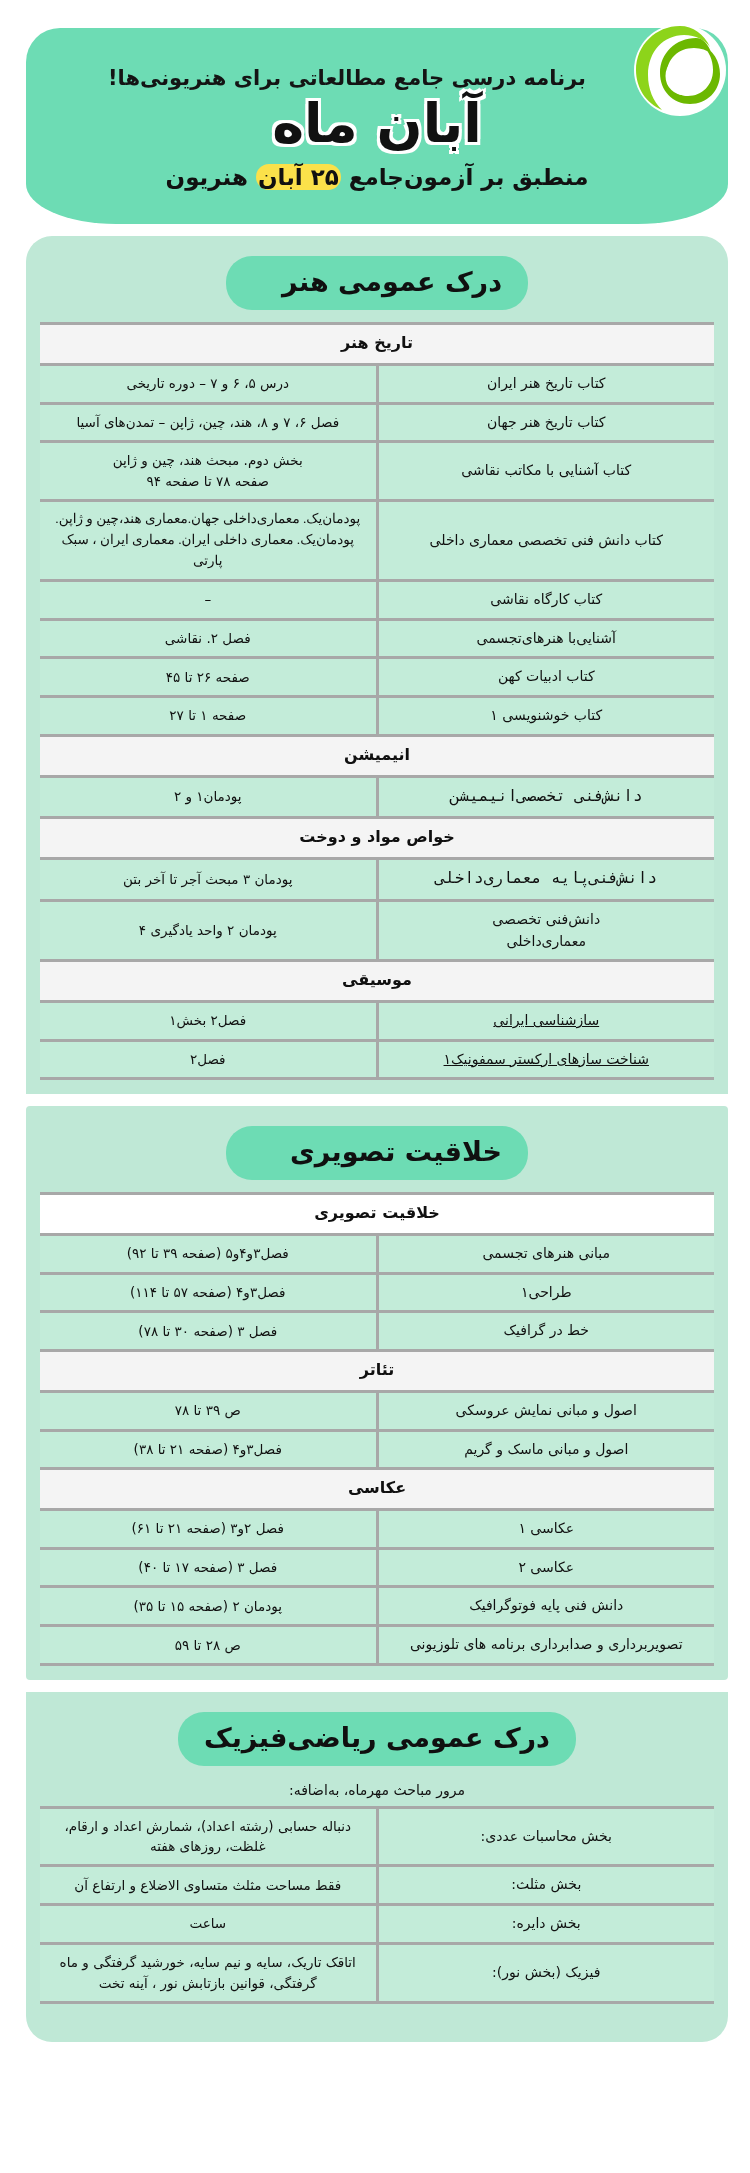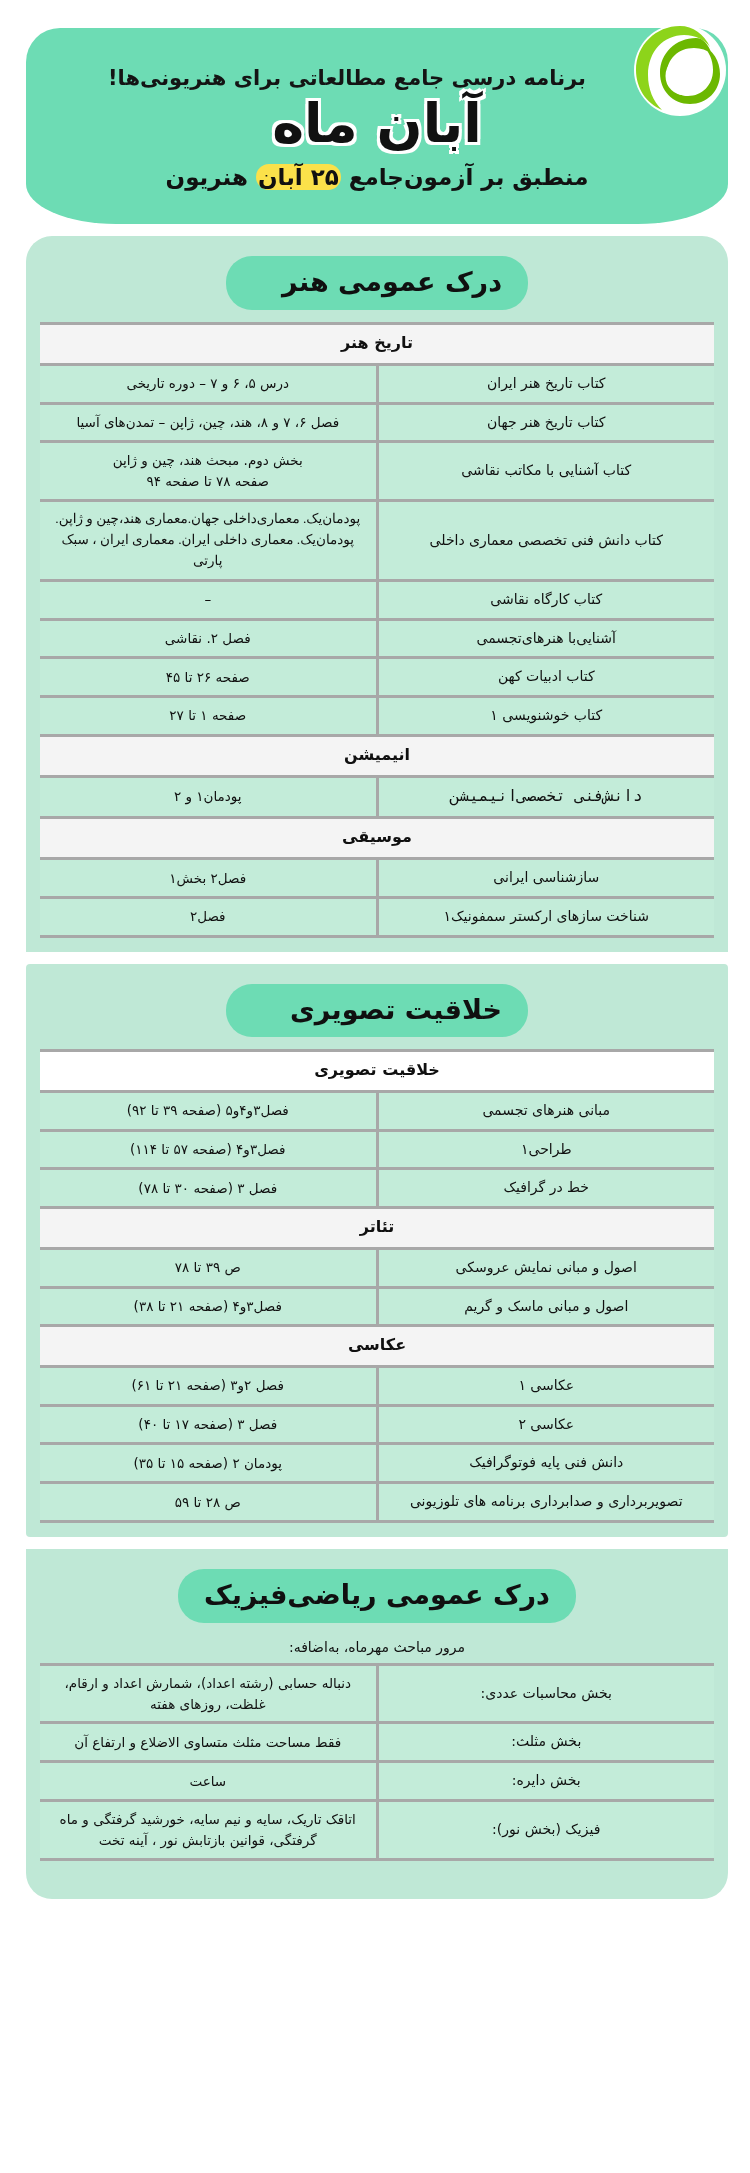--- a/index.html
+++ b/index.html
@@ -114,21 +114,21 @@
   table.sched tr.subhead.white td{ background:#ffffff; }
   table.sched td.c-label{
     width:36%;
     border-left:3px solid #a8a8a8;
     font-size:14px;
   }
   table.sched td.c-label.w-small{ font-size:16px;font-family:Liberation Mono, monospace; }
   table.sched td.c-value{ width:64%; }
   table.sched tr.row-last td{ border-bottom:3px solid #a8a8a8; }
   
-  table.sched.split5050 td.c-label{ width:50%; }
+  table.sched.split5050 td.c-label{ width:50%;text-decoration:underline; }
   table.sched.split5050 td.c-value{ width:50%; }
   
   table.sched.split50 td.c-label{ width:50%; }
   table.sched.split50 td.c-value{ width:50%; }
   .tiny{ font-size:11px;font-family:Liberation Serif, serif; }
 
   .note-line{
     text-align:center;
     font-size:14px;
     color:#101010;
@@ -201,20 +201,35 @@
           <tbody>
             <tr class="subhead">
               <td colspan="2">انیمیشن</td>
             </tr>
             <tr>
               <td class="c-label w-small">دانش‌فنی تخصصی‌انیمیشن</td>
               <td class="c-value">پودمان۱ و ۲</td>
             </tr>
           </tbody>
         </table>
+        <table class="sched">
+          <tbody>
+            <tr class="subhead">
+              <td colspan="2">خواص مواد و دوخت</td>
+            </tr>
+            <tr>
+              <td class="c-label w-small">دانش‌فنی‌پایه معماری‌داخلی</td>
+              <td class="c-value">پودمان ۳  مبحث آجر تا آخر بتن</td>
+            </tr>
+            <tr>
+              <td class="c-label">دانش‌فنی تخصصی<br>معماری‌داخلی</td>
+              <td class="c-value">پودمان ۲ واحد یادگیری ۴</td>
+            </tr>
+          </tbody>
+        </table>
         <table class="sched split5050">
           <tbody>
             <tr class="subhead">
               <td colspan="2">موسیقی</td>
             </tr>
             <tr>
               <td class="c-label">سازشناسی ایرانی</td>
               <td class="c-value">فصل۲ بخش۱</td>
             </tr>
             <tr class="row-last">

